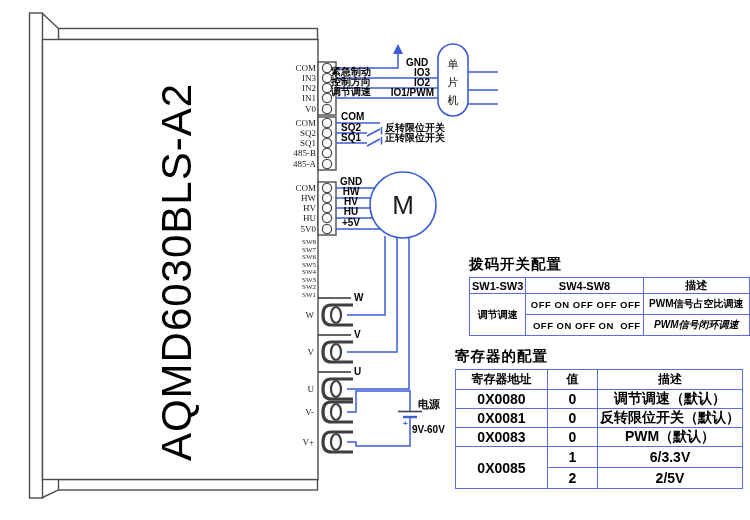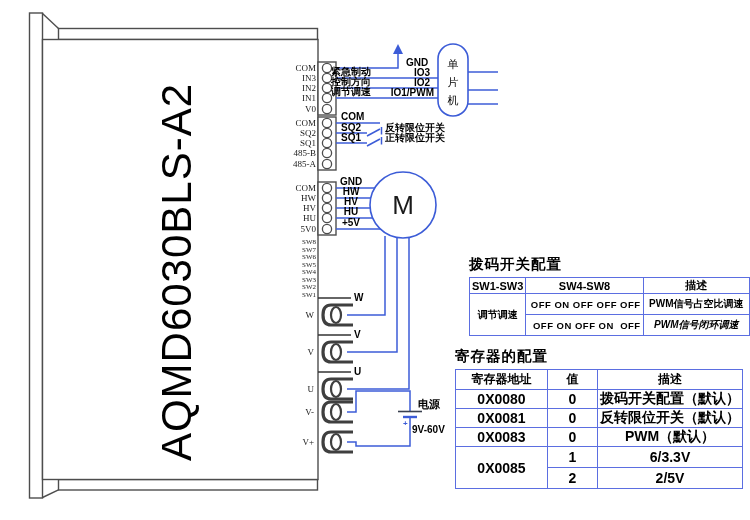--- a/index.html
+++ b/index.html
@@ -252,21 +252,21 @@
   <table class="reg">
     <tbody>
           <tr>
       <th style="width:87px;">寄存器地址</th>
       <th style="width:45px;">值</th>
       <th style="width:135px;">描述</th>
     </tr>
     <tr>
       <td>0X0080</td>
       <td>0</td>
-      <td>拨码开关配置（默认）</td>
+      <td>调节调速（默认）</td>
     </tr>
     <tr>
       <td>0X0081</td>
       <td>0</td>
       <td>反转限位开关（默认）</td>
     </tr>
     <tr>
       <td>0X0083</td>
       <td>0</td>
       <td>PWM（默认）</td>

